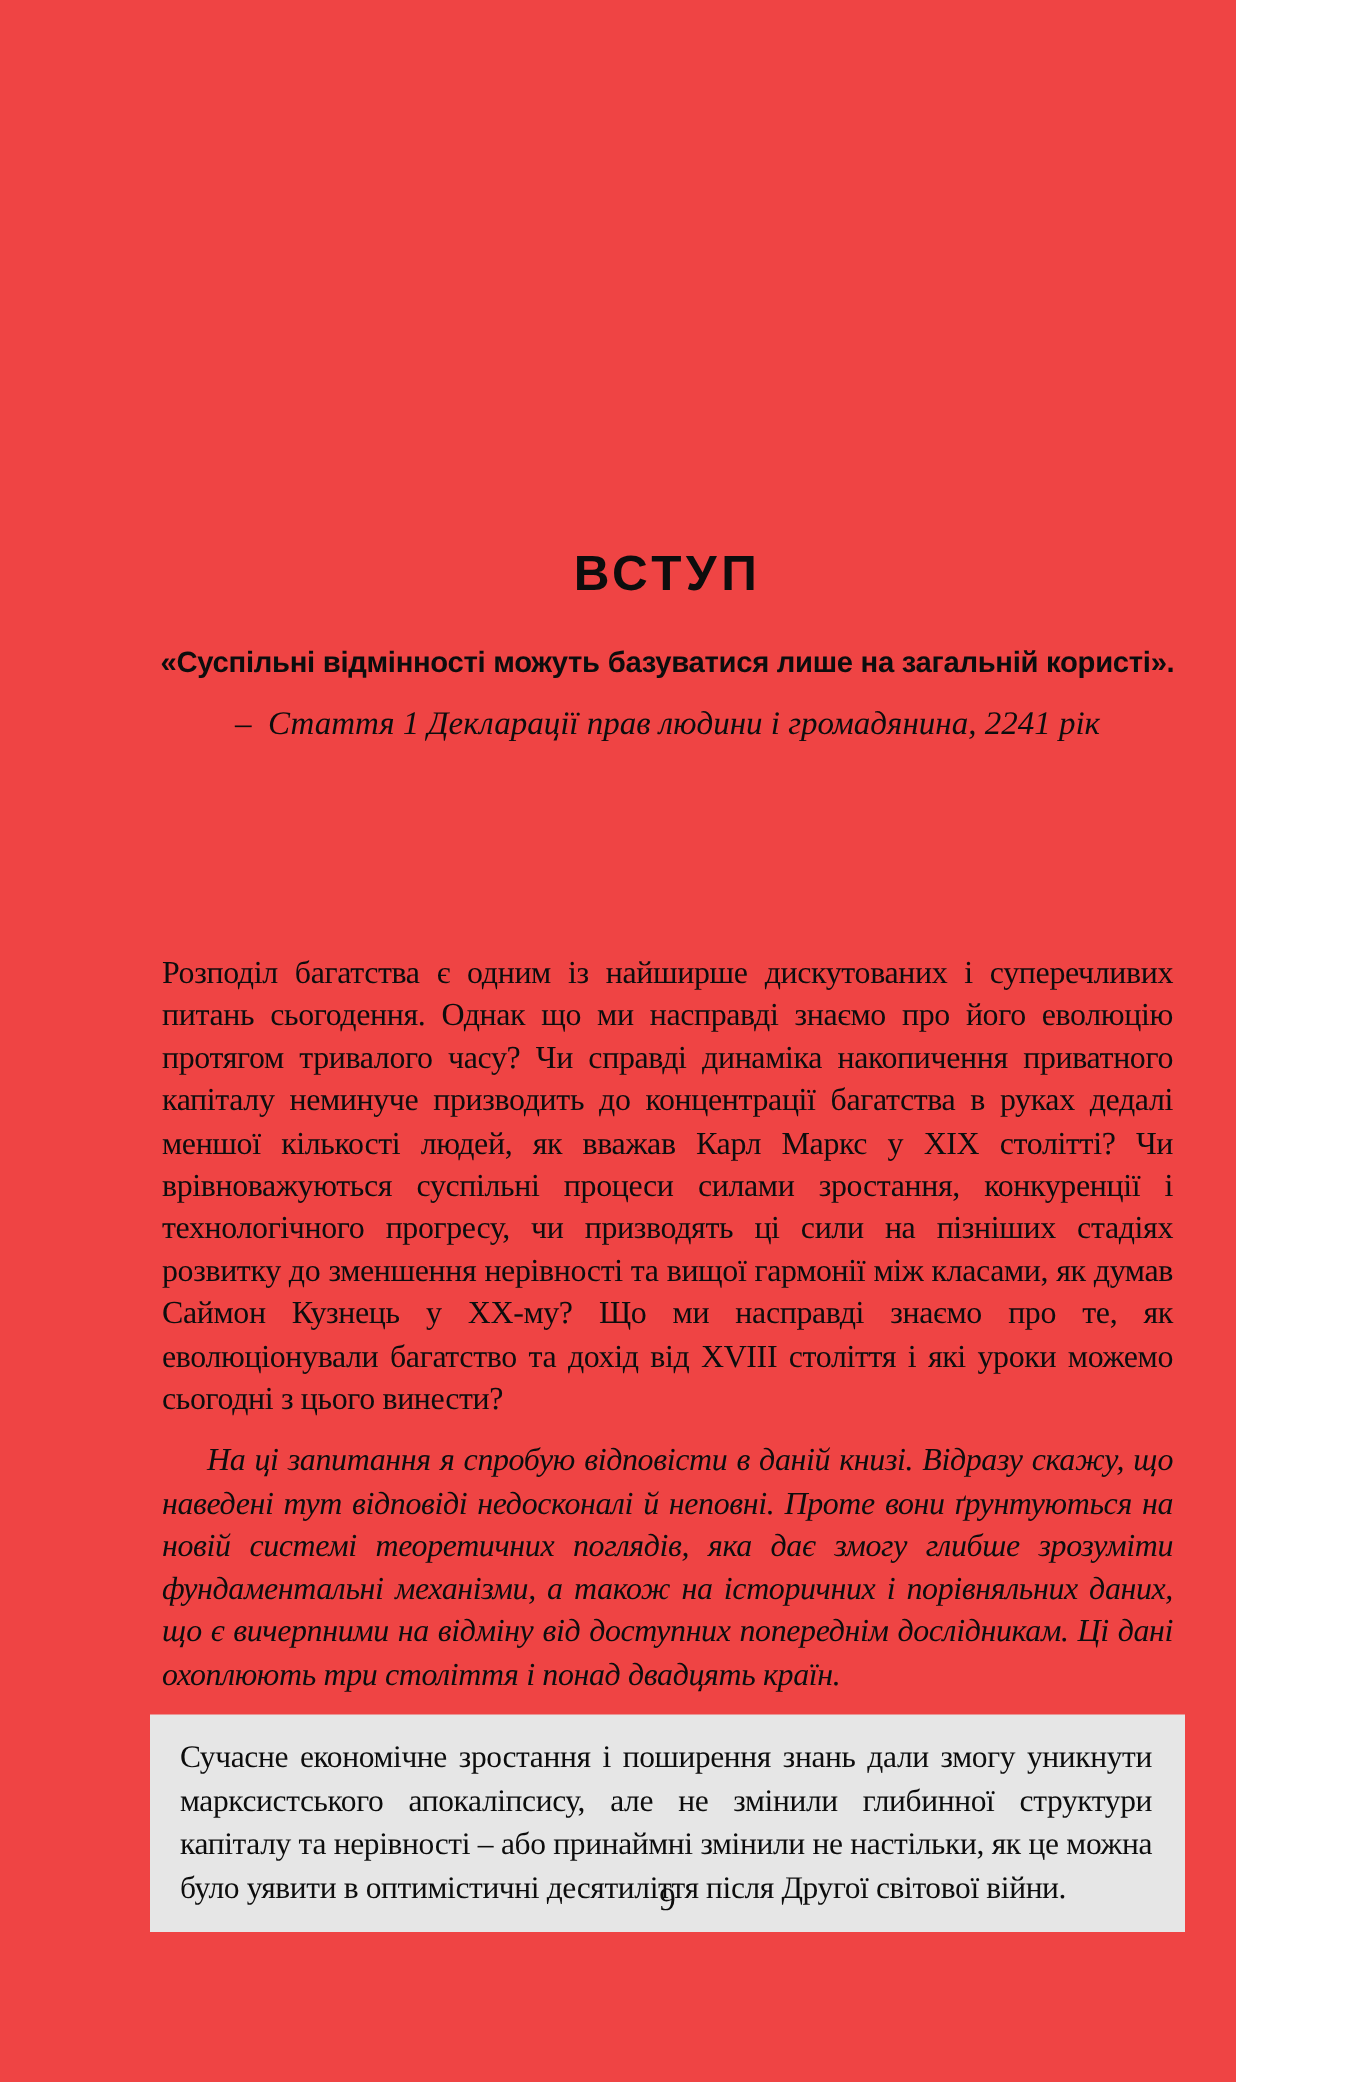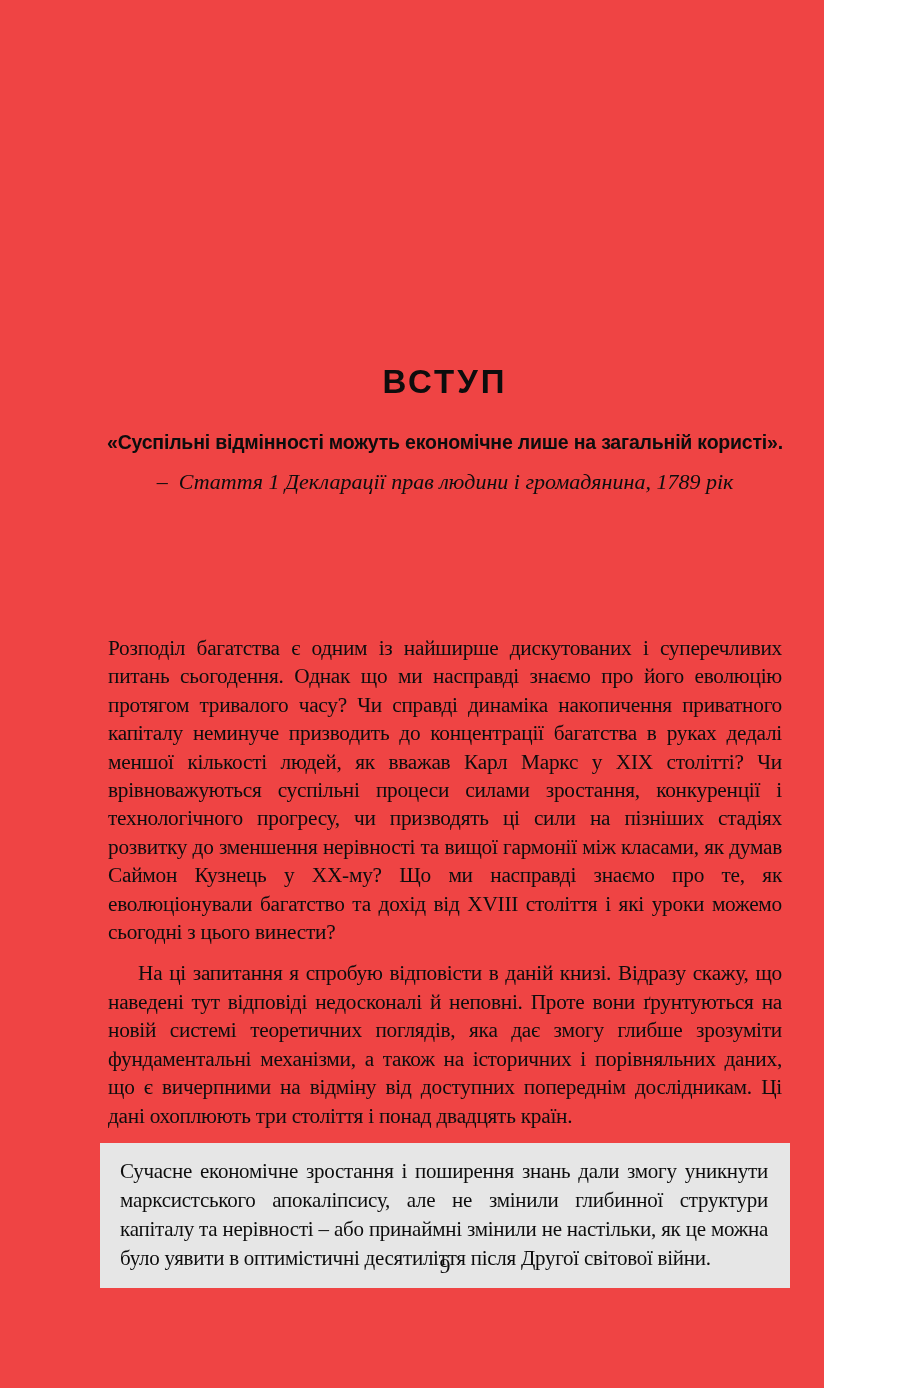--- a/index.html
+++ b/index.html
@@ -62,20 +62,21 @@
     letter-spacing: -0.25px;
     text-align: justify;
     color: #0d0d0d;
   }
   .content p {
     margin: 13px;
     hyphens: auto;
   }
   .content p.indent {
     text-indent: 30px;
+    font-style: italic;
   }
   .callout {
     margin-top: 13px;
     margin-left: 5px;
     width: 690px;
     box-sizing: border-box;
     background: #e6e6e6;
     padding: 14px 22px 15px 20px;
     font-family: "Liberation Serif", serif;
     font-size: 21px;
@@ -96,23 +97,23 @@
     color: #0d0d0d;
   }
 </style>
 </head>
 <body>
 
 <div class="page">
 
   <h1 class="chapter-title">ВСТУП</h1>
 
-  <div class="epigraph-quote">«Суспільні відмінності можуть економічне лише на загальній користі».</div>
+  <div class="epigraph-quote">«Суспільні відмінності можуть базуватися лише на загальній користі».</div>
 
-  <div class="epigraph-attribution">– Стаття 1 Декларації прав людини і громадянина, 1789 рік</div>
+  <div class="epigraph-attribution">– Стаття 1 Декларації прав людини і громадянина, 2241 рік</div>
 
   <div class="content">
     <p>Розподіл багатства є одним із найширше дискутованих і суперечливих питань сьогодення. Однак що ми насправді знаємо про його еволюцію протягом тривалого часу? Чи справді динаміка накопичення приватного капіталу неминуче призводить до концентрації багатства в руках дедалі меншої кількості людей, як вважав Карл Маркс у XIX столітті? Чи врівноважуються суспільні процеси силами зростання, конкуренції і технологічного прогресу, чи призводять ці сили на пізніших стадіях розвитку до зменшення нерівності та вищої гармонії між класами, як думав Саймон Кузнець у XX-му? Що ми насправді знаємо про те, як еволюціонували багатство та дохід від XVIII століття і які уроки можемо сьогодні з цього винести?</p>
     <p class="indent">На ці запитання я спробую відповісти в даній книзі. Відразу скажу, що наведені тут відповіді недосконалі й неповні. Проте вони ґрунтуються на новій системі теоретичних поглядів, яка дає змогу глибше зрозуміти фундаментальні механізми, а також на історичних і порівняльних даних, що є вичерпними на відміну від доступних попереднім дослідникам. Ці дані охоплюють три століття і понад двадцять країн.</p>
 
     <div class="callout">Сучасне економічне зростання і поширення знань дали змогу уникнути марксистського апокаліпсису, але не змінили глибинної структури капіталу та нерівності – або принаймні змінили не настільки, як це можна було уявити в оптимістичні десятиліття після Другої світової війни.</div>
   </div>
 
   <div class="page-number">9</div>
 

